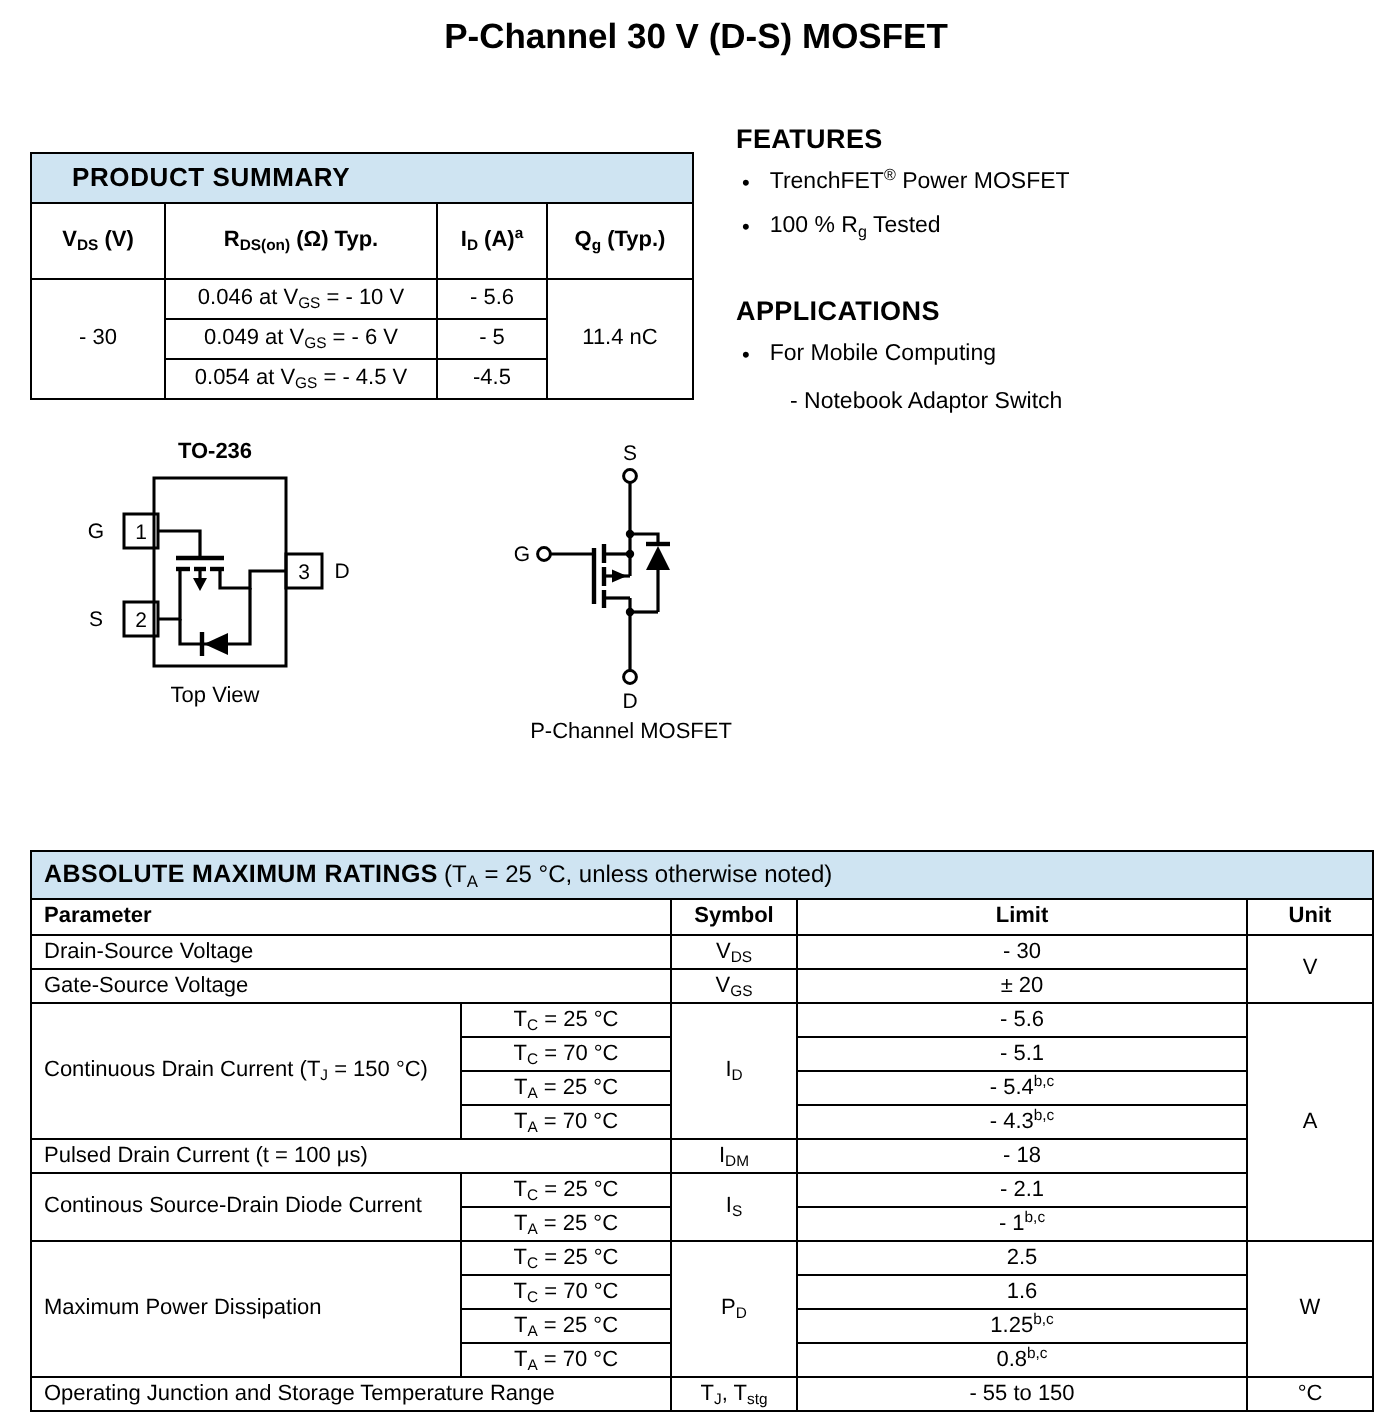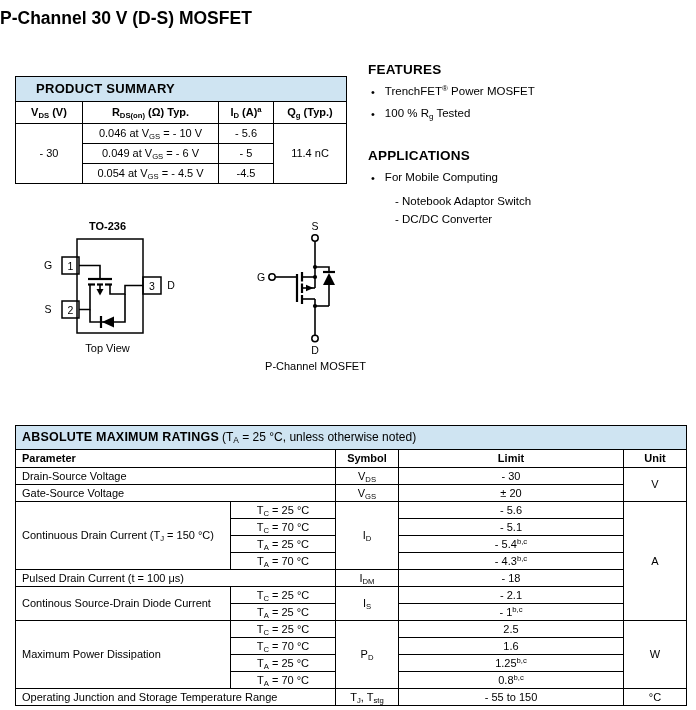--- a/index.html
+++ b/index.html
@@ -1,34 +1,34 @@
 <!DOCTYPE html>
 <html style="--header-bg: #cfe4f2; --accent-blue: #0f63b2;"><head>
 <meta charset="utf-8">
 <style>
   * { box-sizing: border-box; margin: 0; padding: 0; }
   :root { --header-bg:#cfe4f2; --accent-blue:#0f63b2; }
   html,body { background:#fff; }
   body { font-family:"Liberation Sans", sans-serif; color:#000; }
   .page { position:relative; width:696px; height:710px; background:#fff; overflow:hidden; }
 
-  .doc-title { position:absolute; top:8px; left:0; width:100%; 
+  .doc-title { position:absolute; top:8px; left:0; width:100%; text-align:center;
                font-size:17.5px; font-weight:bold; }
 
   sub { font-size:0.7em; vertical-align:-0.28em; line-height:0; }
   sup { font-size:0.7em; vertical-align:0.5em; line-height:0; }
 
   table { border-collapse:collapse; table-layout:fixed; border:1.5px solid #000; background:#fff; }
   td, th { border:1px solid #000; font-size:11px; line-height:1.15; padding:0 3px;
            text-align:center; vertical-align:middle; font-weight:normal; }
 
   
   .ps-table { position:absolute; left:15px; top:76px; width:331px; }
   .ps-table td { height:20px; }
-  .ps-table th { height:22px; font-weight:bold; }
+  .ps-table th { height:38px; font-weight:bold; }
   .ps-table .ps-title-cell { background:var(--header-bg); font-weight:bold; font-size:13px;
                              text-align:left; padding-left:20px; height:25px; letter-spacing:0.3px; }
 
   
   .features, .applications { position:absolute; left:368px; width:235px; }
   .features { top:62px; }
   .applications { top:148px; }
   .sec-heading { font-size:13.5px; font-weight:bold; letter-spacing:0.2px; margin-bottom:8px; }
   .bullet-row { display:flex; gap:10px; font-size:11.5px; margin:0 0 8px 3px; }
   .bullet { font-size:11px; line-height:1.3; }
@@ -121,21 +121,20 @@
   </div>
 
   <div class="applications">
     <div class="sec-heading">APPLICATIONS</div>
     <div class="bullet-row">
       <span class="bullet">•</span>
       <span>For Mobile Computing</span>
     </div>
     <div class="sub-items">
       <div>- Notebook Adaptor Switch</div>
-      <div>- DC/DC Converter</div>
     </div>
   </div>
 
 
   <div class="package">
     <div class="pkg-name">TO-236</div>
     <svg width="165" height="100" viewBox="0 0 165 100">
       <rect x="52" y="1" width="66" height="94" class="box"></rect>
       <rect x="37" y="19" width="17" height="17" class="box"></rect>
       <rect x="37" y="63" width="17" height="17" class="box"></rect>

